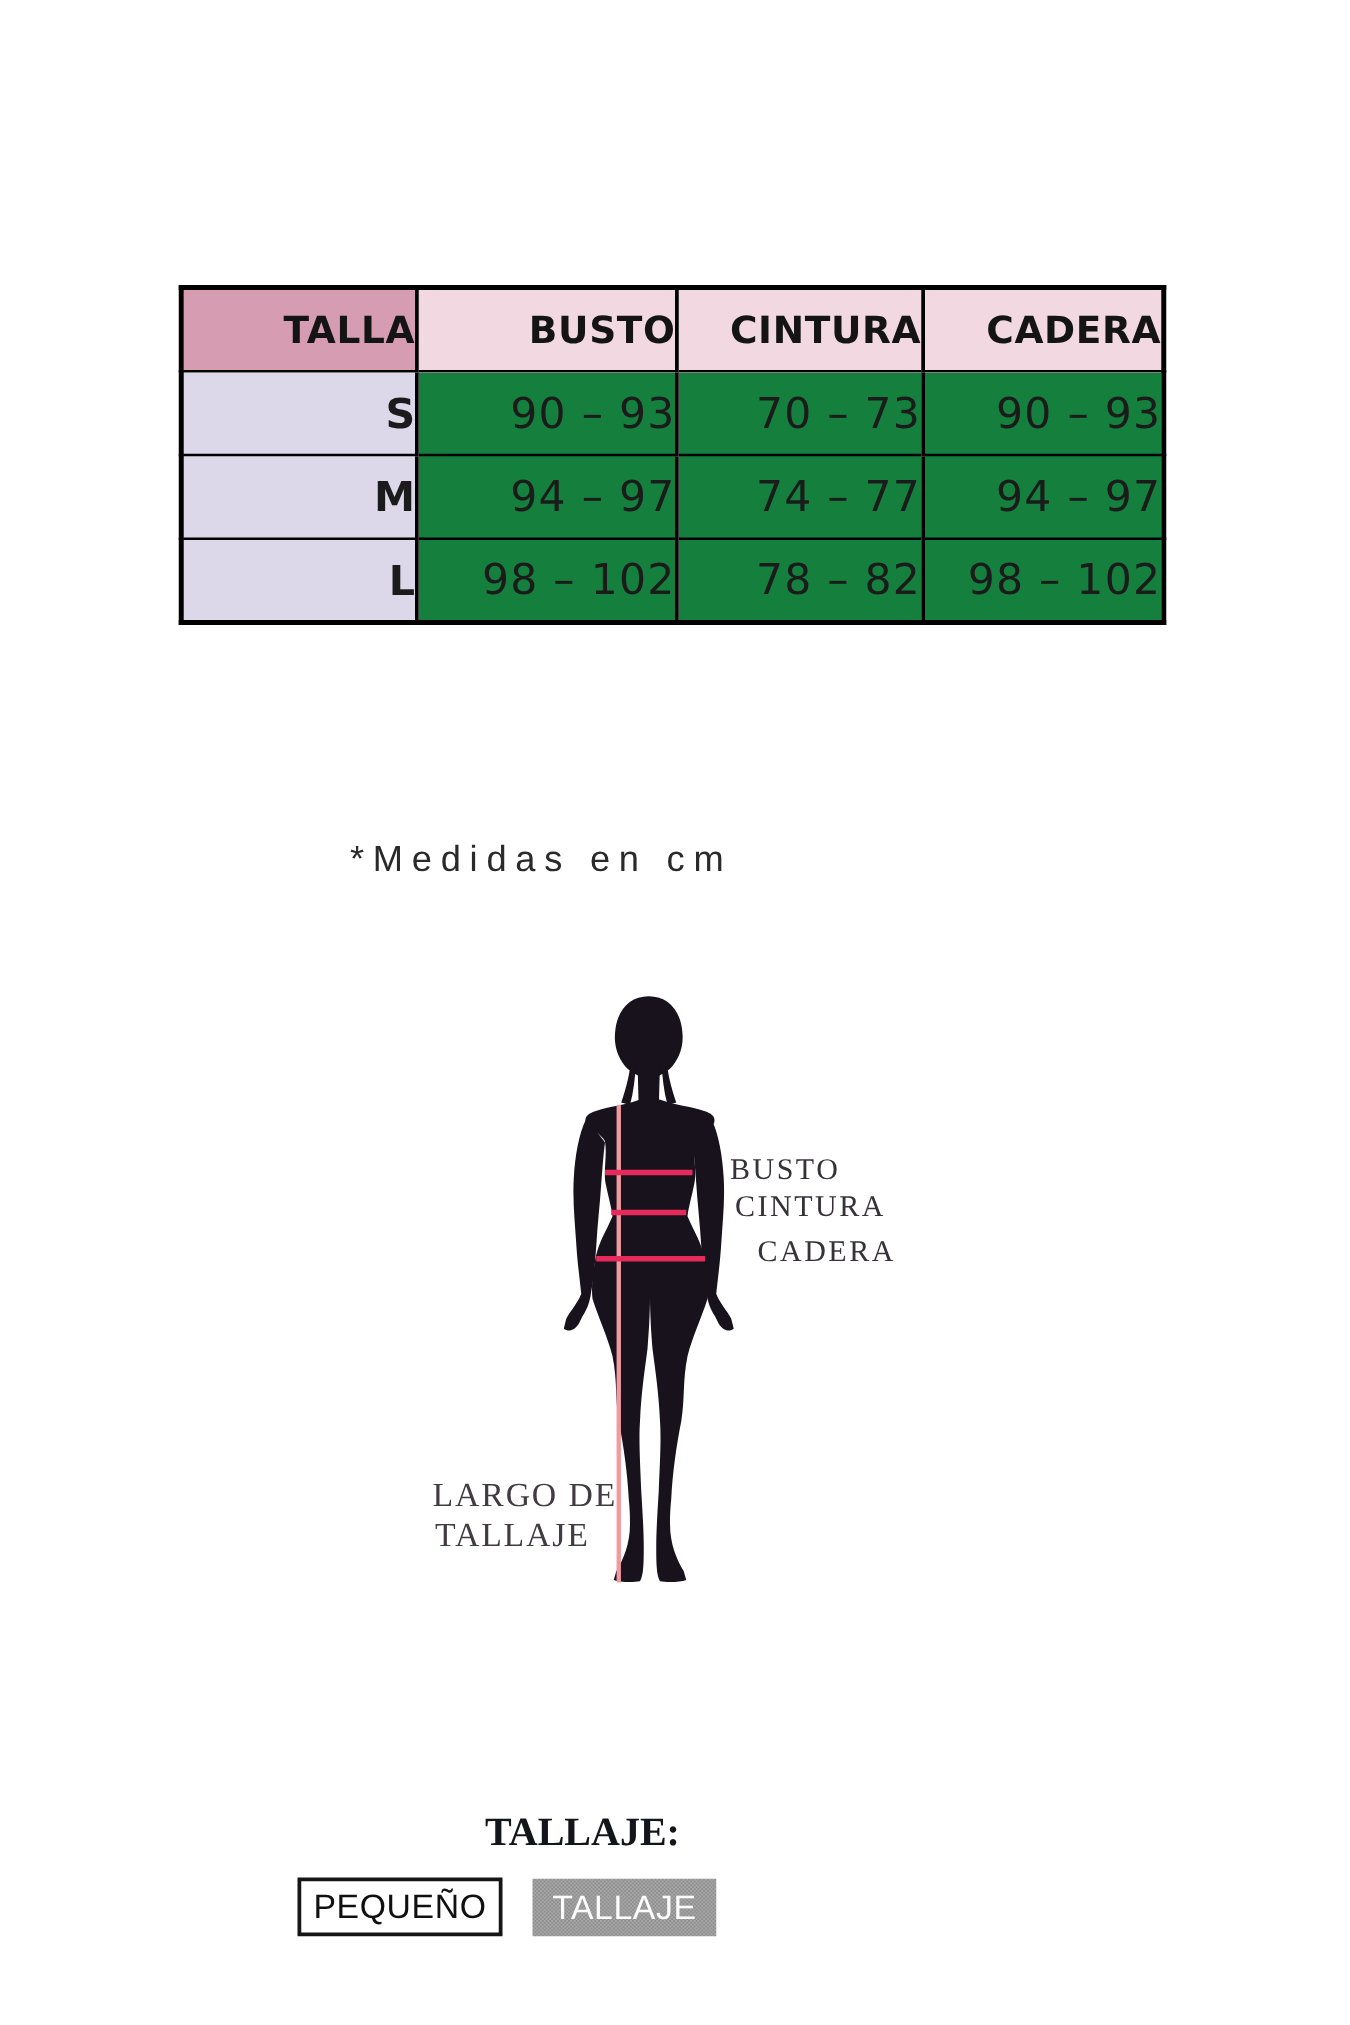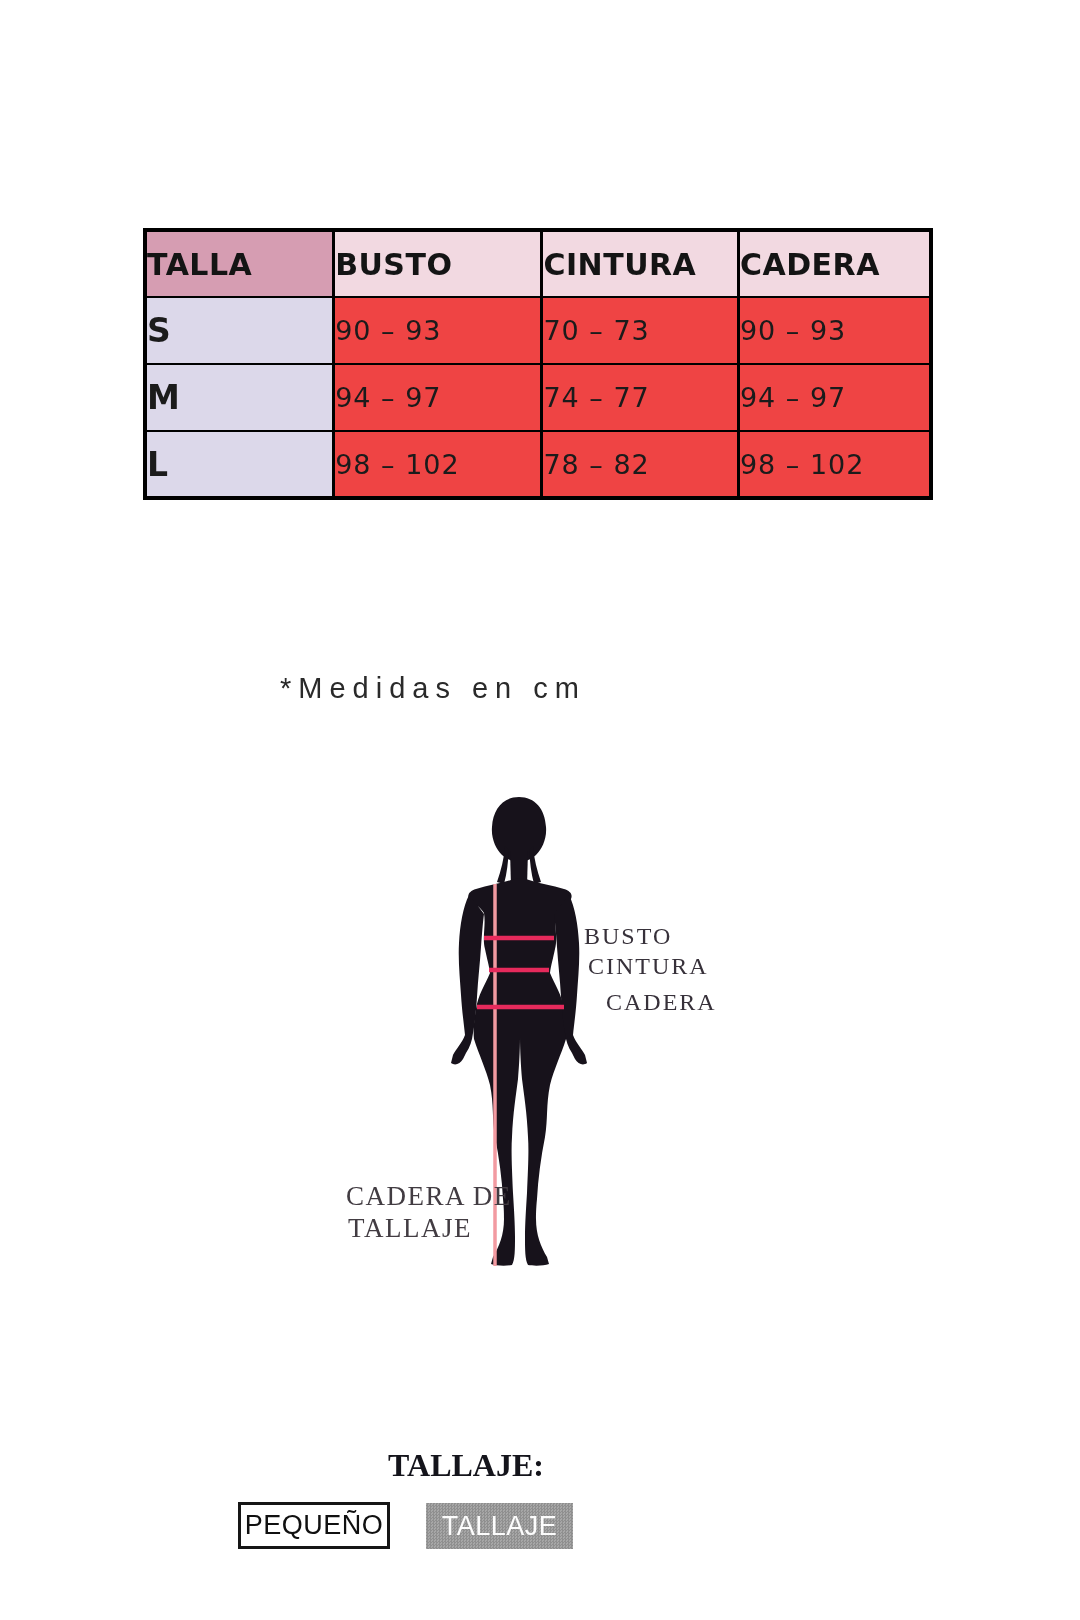--- a/index.html
+++ b/index.html
@@ -5,34 +5,34 @@
   html,body { margin:0; padding:0; background:#ffffff; }
   .canvas {
     position:relative; width:1080px; height:1620px; background:#ffffff;
     overflow:hidden; font-family:"Liberation Sans", sans-serif;
   }
 
   
   .size-table {
     position:absolute; left:143px; top:228px; width:790px;
     border:4px solid #000; border-collapse:collapse; table-layout:fixed;
-    text-align:left; font-family:"DejaVu Sans", sans-serif;
+    text-align:right; font-family:"DejaVu Sans", sans-serif;
   }
   .size-table th, .size-table td {
     border-top:2px solid #000; border-bottom:2px solid #000;
     border-left:3px solid #000; border-right:3px solid #000;
     padding:0; vertical-align:middle; overflow:hidden;
   }
   .size-table tr { height:67px; }
   .size-table th {
     font-size:30px; font-weight:bold; letter-spacing:0.5px; color:#141414;
     background:#f2d9e1;
   }
   .size-table th.talla-h { background:#d69db2; }
-  .size-table td { font-size:27px; color:#1b1b1b; background:#ef4444; letter-spacing:1px; }
+  .size-table td { font-size:34px; color:#1b1b1b; background:#15803d; letter-spacing:1px; }
   .size-table td.size-cell { background:#dcd8ea; font-weight:bold; font-size:33px; letter-spacing:0; }
 
   
   .note {
     position:absolute; left:280px; top:672px; width:450px; 
     font-size:29px; letter-spacing:7px; color:#2a2a2a; font-weight:normal;
   }
 
   
   .figure { position:absolute; left:408px; top:788px; width:240px; height:484px; }
@@ -56,21 +56,21 @@
   }
   .fit-heading.l1 { left:150px; width:620px; top:1369px; font-size:32px; }
   .fit-heading.l2 { left:156px; width:620px; top:1435px; font-size:32px;margin-top:12px; }
 
   .option {
     position:absolute; height:47px; display:flex; align-items:center; justify-content:center;
     font-family:"Liberation Sans", sans-serif; font-size:27px; letter-spacing:0.5px;
     background:#ffffff; color:#101010; border:3px solid #161616; box-sizing:border-box;
     padding:0; cursor:pointer;
   }
-  .option.pequeno { left:238px; top:1502px; width:152px; }
+  .option.pequeno { left:238px; top:1502px; width:164px; }
   .option.normal  {
     left:426px; top:1503px; width:147px; height:46px; border:none; color:#fcfcfc;
     background:repeating-conic-gradient(#8f8f8f 0% 25%, #a7a7a7 0% 50%) 0 0/3px 3px;
   }
   .option.grande  { left:597px; top:1502px; width:156px; }
 </style>
 </head>
 <body>
 
 <div class="canvas">
@@ -156,21 +156,21 @@
       <line x1="76" y1="150" x2="146" y2="150" stroke="#e62a5c" stroke-width="4.5"></line>
       <line x1="81" y1="182" x2="141" y2="182" stroke="#e62a5c" stroke-width="4.5"></line>
       <line x1="69" y1="219" x2="156" y2="219" stroke="#e62a5c" stroke-width="4.5"></line>
     </svg>
   </div>
 
   <div class="flabel bust">BUSTO</div>
   <div class="flabel waist">CINTURA</div>
   <div class="flabel hip">CADERA</div>
   <div class="flabel length">
-    <div>CADERA DE</div>
+    <div>LARGO DE</div>
     <div>TALLAJE</div>
   </div>
 
   <div class="fit-heading l2">TALLAJE:</div>
 
   <button class="option pequeno">PEQUEÑO</button>
   <button class="option normal">TALLAJE</button>
 
 </div>
 

